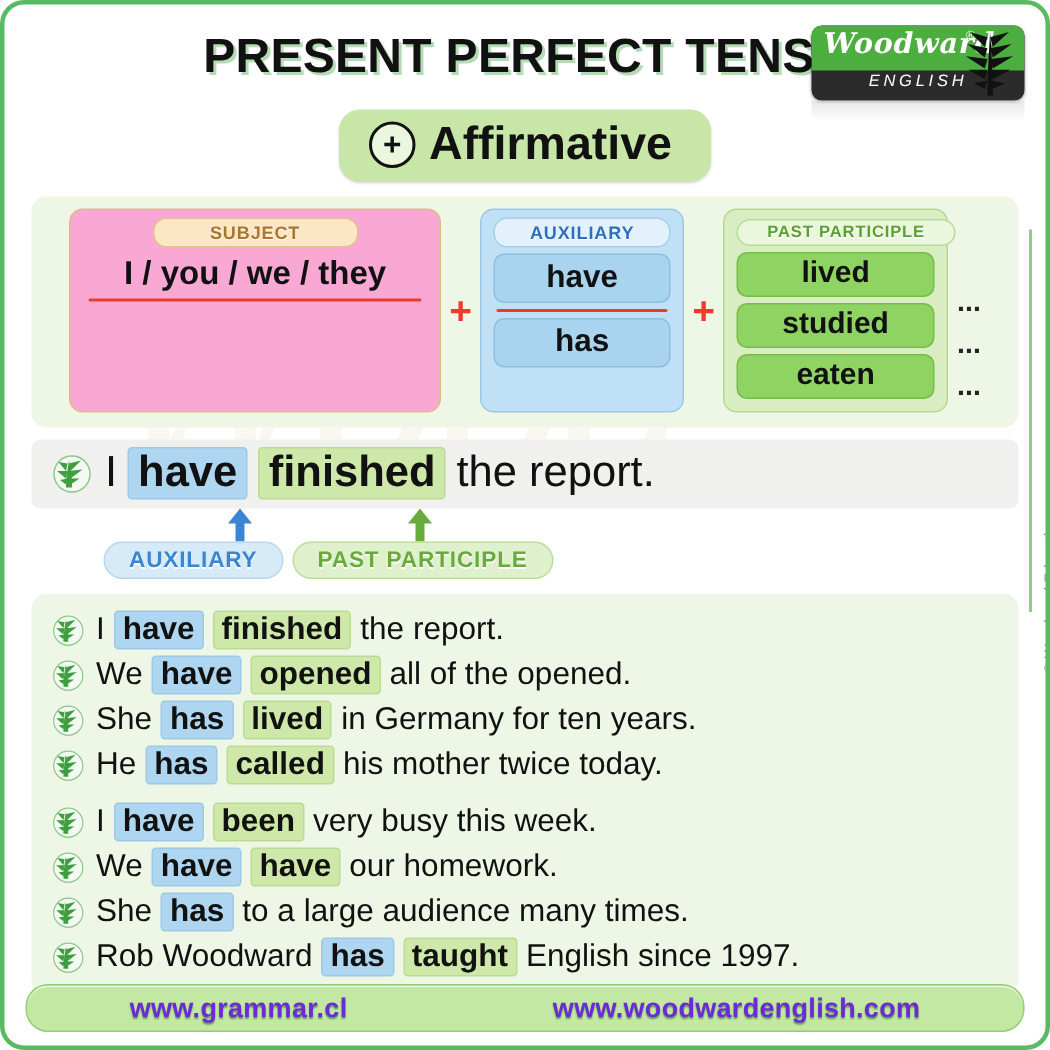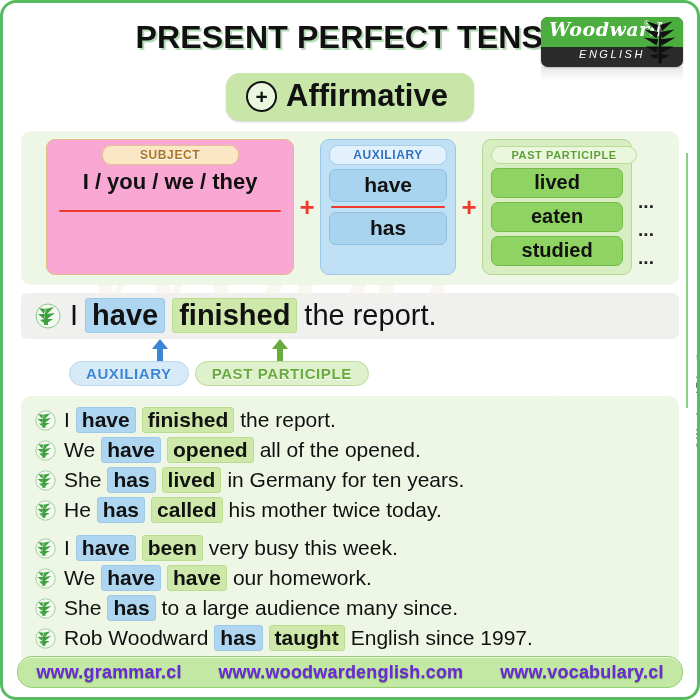--- a/index.html
+++ b/index.html
@@ -84,21 +84,21 @@
   .col-head{
     text-align:center;border-radius:9px;font-size:12px;font-weight:bold;
     letter-spacing:.6px;padding:2px 10px;display:inline-block;
   }
   .col-head-wrap{text-align:center;}
 
   
   .col-subject{background:#f9a8d4;border:1px solid #e0bb86;width:230px;}
   .col-subject .col-head{background:#fbe6c6;border:1px solid #e2c190;color:#a9762c;
     text-shadow:0 1px 0 #fff;min-width:115px;}
-  .subj-line{font-size:22px;font-weight:bold;color:#111;text-align:center;padding:4px 0 14px;}
+  .subj-line{font-size:22px;font-weight:bold;color:#111;text-align:center;padding:4px 0 3px;}
   .subj-div{height:2px;background:#ef3b2d;margin:1px 4px 2px;border-radius:2px;}
 
   
   .col-aux{background:#bfe0f5;border:1px solid #9dc8e6;width:118px;}
   .col-aux .col-head{background:#e2f1fb;border:1px solid #a9cfe8;color:#2f6fc0;
     text-shadow:0 1px 0 #fff;min-width:96px;}
   .aux-chip{
     background:#a8d4ef;border:1px solid #8dbfe0;border-radius:7px;
     text-align:center;font-size:21px;font-weight:bold;color:#111;
     padding:3px 0 4px;margin-top:4px;
@@ -261,22 +261,22 @@
         <div class="aux-chip">has</div>
       </div>
 
       <div class="plusmark">+</div>
 
       <div class="col col-pp">
         <div class="col-head-wrap">
           <span class="col-head">PAST PARTICIPLE</span>
         </div>
         <div class="pp-chip">lived</div>
+        <div class="pp-chip">studied</div>
         <div class="pp-chip">eaten</div>
-        <div class="pp-chip">studied</div>
       </div>
 
       <div class="ellipsis-col">
         <div class="ellipsis">...</div>
         <div class="ellipsis">...</div>
         <div class="ellipsis">...</div>
       </div>
 
     </div>
   </div>
@@ -455,21 +455,21 @@
             <path d="M11 11 L20 10 L12 16 Z"></path>
         <path d="M11 16 L18 16 L12 20 Z"></path>
             <path d="M10 6 L4 5 L9 11 Z"></path>
         <path d="M10 11 L3 11 L9 16 Z"></path>
             <path d="M10 16 L5 17 L9 20 Z"></path>
           </g>
       </svg>
       <div class="s-text">
         <span>She</span>
         <span class="hl-aux-s">has</span>
-        <span>to a large audience many since.</span>
+        <span>to a large audience many times.</span>
       </div>
     </div>
 
     <div class="s-row">
       <svg class="fern-bullet" viewBox="0 0 26 26">
         <circle cx="13" cy="13" r="12" fill="#f4f9f2" stroke="#8cc98a" stroke-width="1"></circle>
         <path d="M13 22 C13 16 12 9 11 4 C10 10 9 16 9 22 Z" fill="#3da03d"></path>
         <g fill="#3da03d">
             <path d="M11 6 L19 4 L12 11 Z"></path>
             <path d="M11 11 L20 10 L12 16 Z"></path>
@@ -488,16 +488,15 @@
     </div>
 
   </div>
 
   <div class="side-rule"></div>
   <div class="copyright">© Woodward Education</div>
 
   <div class="footer">
     <span>www.grammar.cl</span>
     <span>www.woodwardenglish.com</span>
-    <span>www.vocabulary.cl</span>
   </div>
 
 </div>
 
 </body></html>

